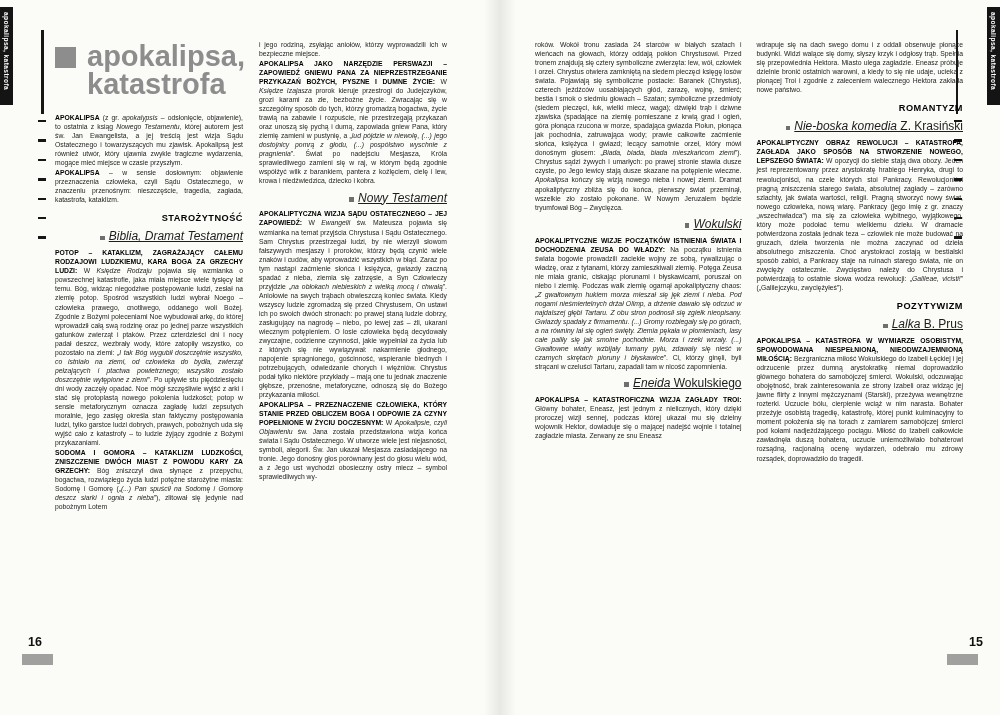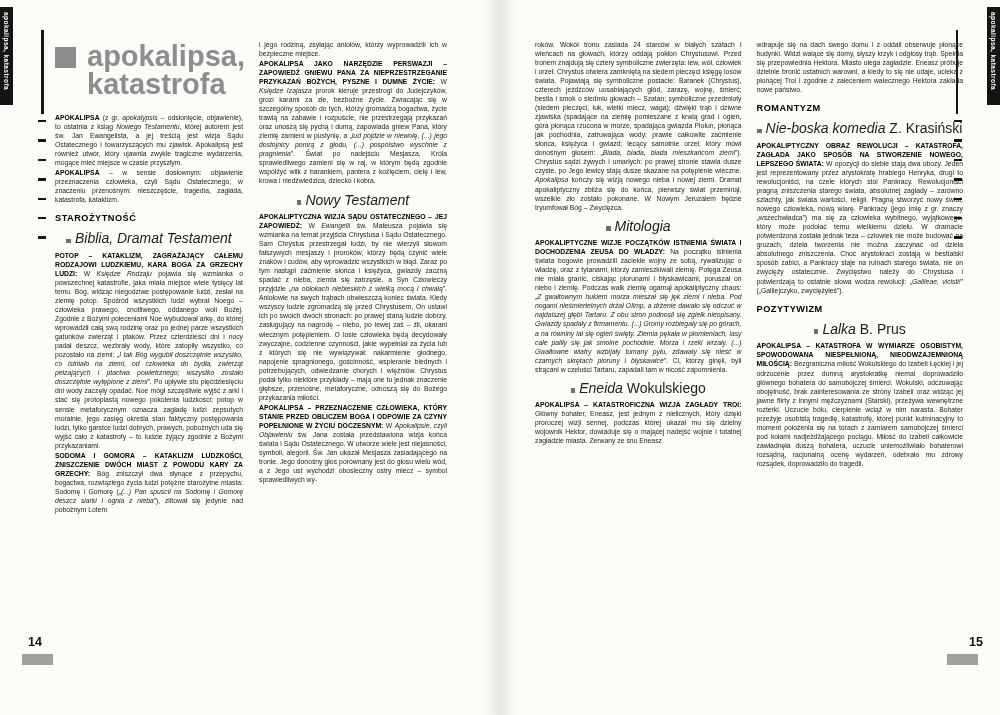--- a/index.html
+++ b/index.html
@@ -37,23 +37,23 @@
   
   .cols{position:absolute;display:flex;}
   .cols-left{left:55px;top:40px;width:392px;gap:16px;}
   .cols-right{left:35px;top:40px;width:428px;gap:15px;}
   .col{flex:1;min-width:0;font-size:6.8px;line-height:1.33;text-align:justify;
        text-justify:inter-word;color:var(--text,#1d1d1d);}
 
   .blk{margin:0 0 1px;}
   .b{font-weight:bold;color:#000;}
   .i{font-style:italic;}
-  .heading{font-size:9.2px;font-weight:bold;letter-spacing:0.5px;margin:8px 0 5px;text-align:left;color:#000;}
+  .heading{font-size:9.2px;font-weight:bold;letter-spacing:0.5px;margin:8px 0 5px;text-align:right;color:#000;}
   .heading .b{letter-spacing:0.5px;}
-  .subhead{font-size:14px;margin:5px 0 3px;text-align:center;}
+  .subhead{font-size:12px;margin:5px 0 3px;text-align:right;text-decoration:underline;}
   .subhead .sq{display:inline-block;width:4.6px;height:4.6px;background:#6f6f6f;margin-right:4px;}
 
   
   .title-block{display:flex;gap:11px;margin:2px 0 14px;}
   .title-sq{width:21px;height:21px;background:var(--title_gray,#8d8d8d);margin-top:5px;flex:none;}
   .title-text{font-size:29px;line-height:0.98;font-weight:bold;color:var(--title_gray,#8d8d8d);text-align:left;}
 
   
   .pn{position:absolute;font-size:12.5px;font-weight:bold;color:#101010;top:635px;}
   .page-left .pn{left:28px;}
@@ -104,41 +104,41 @@
           </div>
       </div>
       <div class="col">
           <div class="blk para"><span>i jego rodziną, zsyłając aniołów, którzy wyprowadzili ich w bezpieczne miejsce.</span></div>
           <div class="blk entry"><span class="b">APOKALIPSA JAKO NARZĘDZIE PERSWAZJI – ZAPOWIEDŹ GNIEWU PANA ZA NIEPRZESTRZEGANIE PRZYKAZAŃ BOŻYCH, PYSZNE I DUMNE ŻYCIE: </span><span>W </span><span class="i">Księdze Izajasza</span><span> prorok kieruje przestrogi do Judejczyków, grozi karami za złe, bezbożne życie. Zwracając się w szczególny sposób do tych, którzy gromadzą bogactwa, życie trawią na zabawie i rozpuście, nie przestrzegają przykazań oraz unoszą się pychą i dumą, zapowiada gniew Pana, który ziemię zamieni w pustynię, a „</span><span class="i">lud pójdzie w niewolę, (...) jego dostojnicy pomrą z głodu, (...) pospólstwo wyschnie z pragnienia</span><span>”. Świat po nadejściu Mesjasza, Króla sprawiedliwego zamieni się w raj, w którym będą zgodnie współżyć wilk z barankiem, pantera z koźlęciem, cielę i lew, krowa i niedźwiedzica, dziecko i kobra.</span></div>
           <div class="blk subhead"><span class="sq"></span><span class="i">Nowy Testament</span></div>
           <div class="blk entry"><span class="b">APOKALIPTYCZNA WIZJA SĄDU OSTATECZNEGO – JEJ ZAPOWIEDŹ: </span><span>W </span><span class="i">Ewangelii</span><span> św. Mateusza pojawia się wzmianka na temat przyjścia Chrystusa i Sądu Ostatecznego. Sam Chrystus przestrzegał ludzi, by nie wierzyli słowom fałszywych mesjaszy i proroków, którzy będą czynić wiele znaków i cudów, aby wprowadzić wszystkich w błąd. Zaraz po tym nastąpi zaćmienie słońca i księżyca, gwiazdy zaczną spadać z nieba, ziemia się zatrzęsie, a Syn Człowieczy przyjdzie „</span><span class="i">na obłokach niebieskich z wielką mocą i chwałą</span><span>”. Aniołowie na swych trąbach obwieszczą koniec świata. Kiedy wszyscy ludzie zgromadzą się przed Chrystusem, On ustawi ich po swoich dwóch stronach: po prawej staną ludzie dobrzy, zasługujący na nagrodę – niebo, po lewej zaś – źli, ukarani wiecznym potępieniem. O losie człowieka będą decydowały zwyczajne, codzienne czynności, jakie wypełniał za życia lub z których się nie wywiązywał: nakarmienie głodnego, napojenie spragnionego, gościnność, wspieranie biednych i potrzebujących, odwiedzanie chorych i więźniów. Chrystus podał tylko niektóre przykłady – mają one tu jednak znaczenie głębsze, przenośne, metaforyczne, odnoszą się do Bożego przykazania miłości.</span></div>
           <div class="blk entry"><span class="b">APOKALIPSA – PRZEZNACZENIE CZŁOWIEKA, KTÓRY STANIE PRZED OBLICZEM BOGA I ODPOWIE ZA CZYNY POPEŁNIONE W ŻYCIU DOCZESNYM: </span><span>W </span><span class="i">Apokalipsie, czyli Objawieniu</span><span> św. Jana została przedstawiona wizja końca świata i Sądu Ostatecznego. W utworze wiele jest niejasności, symboli, alegorii. Św. Jan ukazał Mesjasza zasiadającego na tronie. Jego donośny głos porównany jest do głosu wielu wód, a z Jego ust wychodzi obosieczny ostry miecz – symbol sprawiedliwych wy-</span></div>
         </div>
     </div>
-    <div class="pn">14</div>
+    <div class="pn">16</div>
     <div class="pnbar"></div>
   </div>
 
   <div class="gutter"></div>
 
   <div class="page page-right">
     <div class="rail"></div>
     <div class="ticks">
       <div class="tick"></div>
       <div class="tick"></div>
       <div class="tick"></div>
       <div class="tick"></div>
       <div class="tick"></div>
       <div class="tick"></div>
       <div class="tick"></div>
     </div>
     <div class="cols cols-right">
       <div class="col">
           <div class="blk para"><span>roków. Wokół tronu zasiada 24 starców w białych szatach i wieńcach na głowach, którzy oddają pokłon Chrystusowi. Przed tronem znajdują się cztery symboliczne zwierzęta: lew, wół, człowiek i orzeł. Chrystus otwiera zamkniętą na siedem pieczęci księgę losów świata. Pojawiają się symboliczne postacie: Baranek (Chrystus), czterech jeźdźców uosabiających głód, zarazę, wojnę, śmierć; bestia i smok o siedmiu głowach – Szatan; symboliczne przedmioty (siedem pieczęci, łuk, wielki miecz, waga); dźwięki trąb i dziwne zjawiska (spadające na ziemię pomieszane z krwią grad i ogień, góra płonąca rzucona w morze, spadająca gwiazda Piołun, płonąca jak pochodnia, zatruwająca wody; prawie całkowite zaćmienie słońca, księżyca i gwiazd; lecący samotnie orzeł, który mówi donośnym głosem: „</span><span class="i">Biada, biada, biada mieszkańcom ziemi</span><span>”). Chrystus sądzi żywych i umarłych: po prawej stronie stawia dusze czyste, po Jego lewicy stają dusze skazane na potępienie wieczne. </span><span class="i">Apokalipsa</span><span> kończy się wizją nowego nieba i nowej ziemi. Dramat apokaliptyczny zbliża się do końca, pierwszy świat przeminął, wszelkie zło zostało pokonane. W Nowym Jeruzalem będzie tryumfował Bóg – Zwycięzca.</span></div>
-          <div class="blk subhead"><span class="sq"></span><span class="i">Mitologia</span></div>
+          <div class="blk subhead"><span class="sq"></span><span class="i">Wokulski</span></div>
           <div class="blk entry"><span class="b">APOKALIPTYCZNE WIZJE POCZĄTKÓW ISTNIENIA ŚWIATA I DOCHODZENIA ZEUSA DO WŁADZY: </span><span>Na początku istnienia świata bogowie prowadzili zaciekłe wojny ze sobą, rywalizując o władzę, oraz z tytanami, którzy zamieszkiwali ziemię. Potęga Zeusa nie miała granic, ciskając piorunami i błyskawicami, poruszał on niebo i ziemię. Podczas walk ziemię ogarnął apokaliptyczny chaos: „</span><span class="i">Z gwałtownym hukiem morza mieszał się jęk ziemi i nieba. Pod nogami nieśmiertelnych drżał Olimp, a drżenie dawało się odczuć w najdalszej głębi Tartaru. Z obu stron podnosił się zgiełk nieopisany. Gwiazdy spadały z firmamentu. (...) Gromy rozbiegały się po górach, a na równiny lał się ogień święty. Ziemia pękała w płomieniach, lasy całe paliły się jak smolne pochodnie. Morza i rzeki wrzały. (...) Gwałtowne wiatry wzbijały tumany pyłu, zdawały się nieść w czarnych skrętach pioruny i błyskawice</span><span>”. Ci, którzy ginęli, byli strącani w czeluści Tartaru, zapadali tam w nicość zapomnienia.</span></div>
           <div class="blk subhead"><span class="sq"></span><span class="i">Eneida</span><span>  Wokulskiego</span></div>
           <div class="blk entry"><span class="b">APOKALIPSA – KATASTROFICZNA WIZJA ZAGŁADY TROI: </span><span>Główny bohater, Eneasz, jest jednym z nielicznych, który dzięki proroczej wizji sennej, podczas której ukazał mu się dzielny wojownik Hektor, dowiaduje się o mającej nadejść wojnie i totalnej zagładzie miasta. Zerwany ze snu Eneasz</span></div>
         </div>
       <div class="col">
           <div class="blk para"><span>wdrapuje się na dach swego domu i z oddali obserwuje płonące budynki. Widzi walące się domy, słyszy krzyk i odgłosy trąb. Spełnia się przepowiednia Hektora. Miasto ulega zagładzie. Eneasz próbuje dzielnie bronić ostatnich warowni, a kiedy to się nie udaje, ucieka z płonącej Troi i zgodnie z zaleceniem walecznego Hektora zakłada nowe państwo.</span></div>
           <div class="blk heading"><span class="b">ROMANTYZM</span></div>
           <div class="blk subhead"><span class="sq"></span><span class="i">Nie-boska komedia</span><span>  Z. Krasiński</span></div>
           <div class="blk entry"><span class="b">APOKALIPTYCZNY OBRAZ REWOLUCJI – KATASTROFA, ZAGŁADA JAKO SPOSÓB NA STWORZENIE NOWEGO, LEPSZEGO ŚWIATA: </span><span>W opozycji do siebie stają dwa obozy. Jeden jest reprezentowany przez arystokratę hrabiego Henryka, drugi to rewolucjoniści, na czele których stoi Pankracy. Rewolucjoniści pragną zniszczenia starego świata, absolutnej zagłady – zarówno szlachty, jak świata wartości, religii. Pragną stworzyć nowy świat, nowego człowieka, nową wiarę. Pankracy (jego imię z gr. znaczy „wszechwładca”) ma się za człowieka wybitnego, wyjątkowego, który może podołać temu wielkiemu dziełu. W dramacie potwierdzona została jednak teza – człowiek nie może budować na gruzach, dzieła tworzenia nie można zaczynać od dzieła absolutnego zniszczenia. Choć arystokraci zostają w bestialski sposób zabici, a Pankracy staje na ruinach starego świata, nie on zwycięży ostatecznie. Zwycięstwo należy do Chrystusa i potwierdzają to ostatnie słowa wodza rewolucji: „</span><span class="i">Galileae, vicisti!</span><span>” („Galilejczyku, zwyciężyłeś”).</span></div>
           <div class="blk heading"><span class="b">POZYTYWIZM</span></div>

